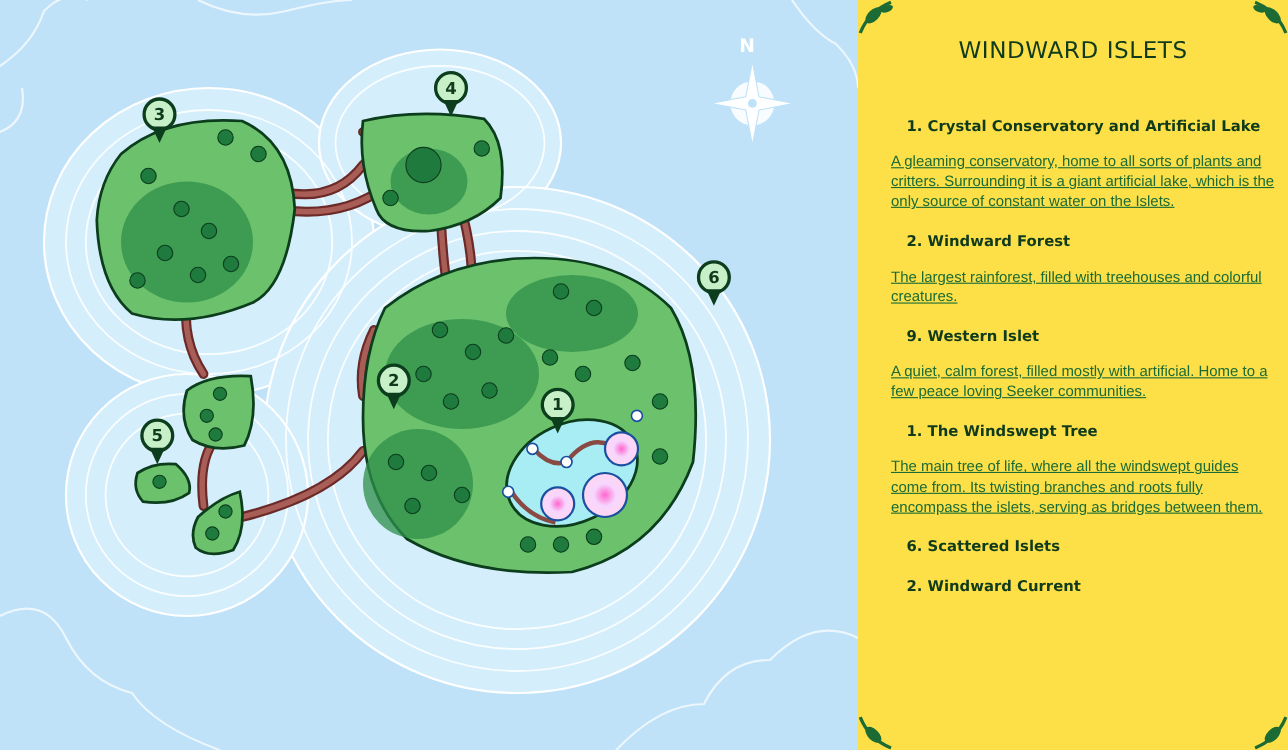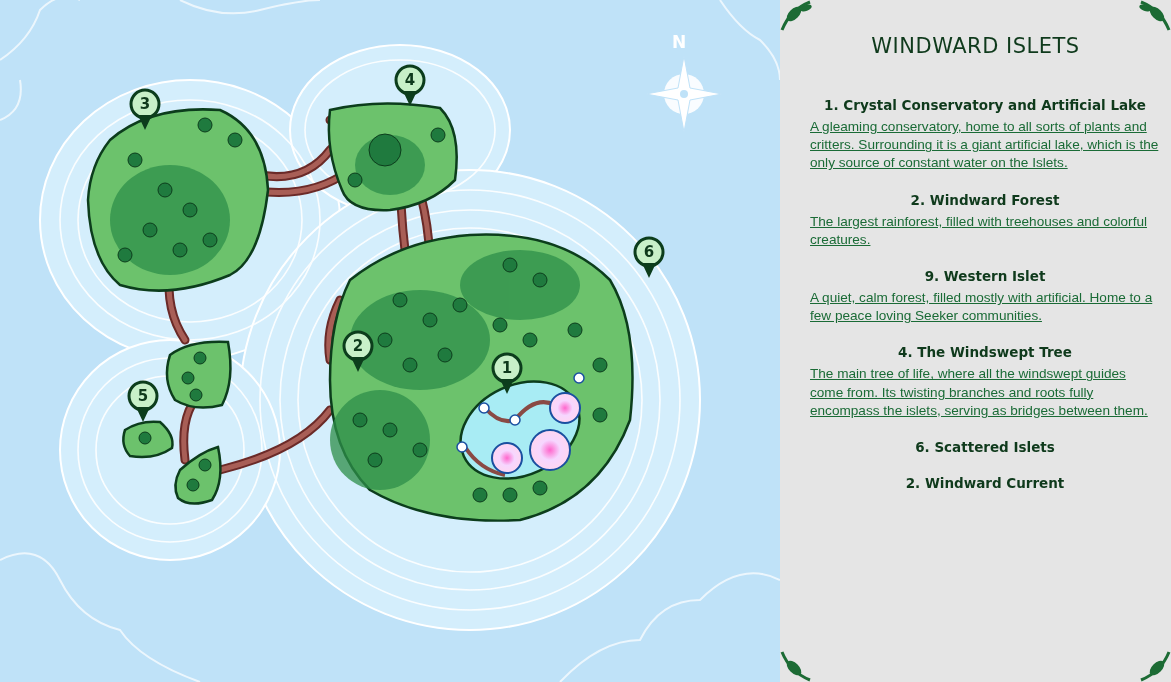--- a/index.html
+++ b/index.html
@@ -1,23 +1,23 @@
 <!DOCTYPE html>
 <html><head>
 <meta charset="utf-8">
 <style>
   html,body{margin:0;padding:0;}
   body{width:1171px;height:682px;overflow:hidden;position:relative;background:#b9def6;font-family:"DejaVu Sans",sans-serif;}
   #map{position:absolute;left:0;top:0;width:780px;height:682px;overflow:hidden;background:#bfe2f8;}
   #map svg{position:absolute;left:0;top:0;}
-  #panel{position:absolute;left:780px;top:0;width:391px;height:682px;background:#e5e5e5;color:#0f5a2a;}
+  #panel{position:absolute;left:780px;top:0;width:391px;height:682px;background:#fde047;color:#0f5a2a;}
   .title{position:absolute;left:0;top:34px;width:391px;text-align:center;font-size:21px;letter-spacing:0.5px;color:#0f3a1c;font-family:"DejaVu Sans",sans-serif;}
   .entries{position:absolute;left:30px;top:92px;width:350px;}
   .entry{margin-bottom:18px;}
-  .entry h3{margin:4px;font-size:13.5px;font-weight:bold;color:#0f3a1c;line-height:18px;font-family:"DejaVu Sans",sans-serif;text-align:center;}
+  .entry h3{margin:14px;font-size:13.5px;font-weight:bold;color:#0f3a1c;line-height:18px;font-family:"DejaVu Sans",sans-serif;}
   .entry p{margin:0;font-size:13.6px;line-height:18.2px;color:#1a6b36;font-family:"Liberation Sans",sans-serif;text-decoration:underline;}
   .corner{position:absolute;width:44px;height:44px;}
   .marker{position:absolute;width:34px;height:44px;cursor:pointer;}
   .marker .label{position:absolute;left:0;top:0;width:34px;height:32px;line-height:32px;text-align:center;font-size:15px;font-weight:bold;color:#0f3a1c;font-family:"DejaVu Sans",sans-serif;}
   .compass-n{position:absolute;left:672px;top:32px;font-size:17px;font-weight:bold;color:#ffffff;font-family:"DejaVu Sans",sans-serif;}
 </style>
 </head>
 <body>
 
 <div id="map">
@@ -234,21 +234,21 @@
     </div>
     <div class="entry">
       <h3>2. Windward Forest</h3>
       <p>The largest rainforest, filled with treehouses and colorful creatures.</p>
     </div>
     <div class="entry">
       <h3>9. Western Islet</h3>
       <p>A quiet, calm forest, filled mostly with artificial. Home to a few peace loving Seeker communities.</p>
     </div>
     <div class="entry">
-      <h3>4. The Windswept Tree</h3>
+      <h3>1. The Windswept Tree</h3>
       <p>The main tree of life, where all the windswept guides come from. Its twisting branches and roots fully encompass the islets, serving as bridges between them.</p>
     </div>
     <div class="entry">
       <h3>6. Scattered Islets</h3>
     </div>
     <div class="entry">
       <h3>2. Windward Current</h3>
     </div>
   </div>
 </div>

